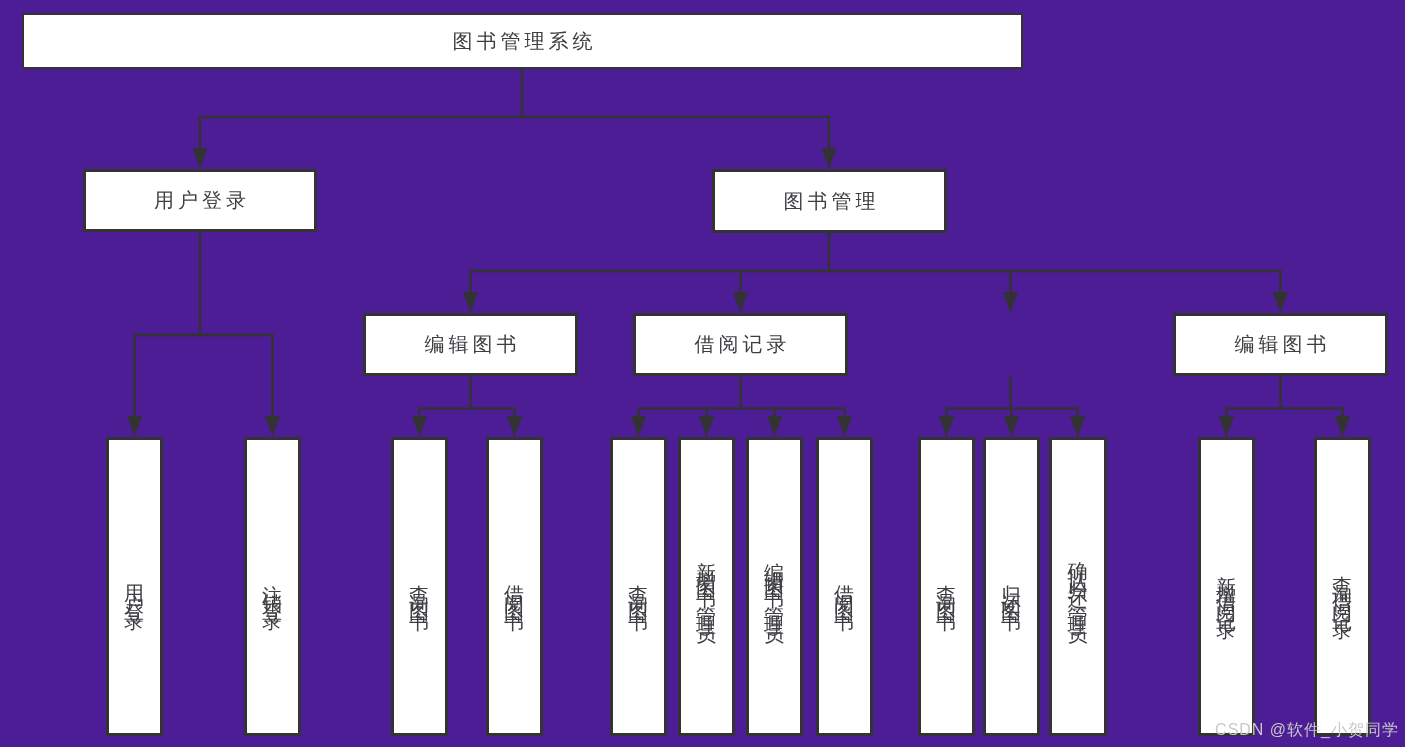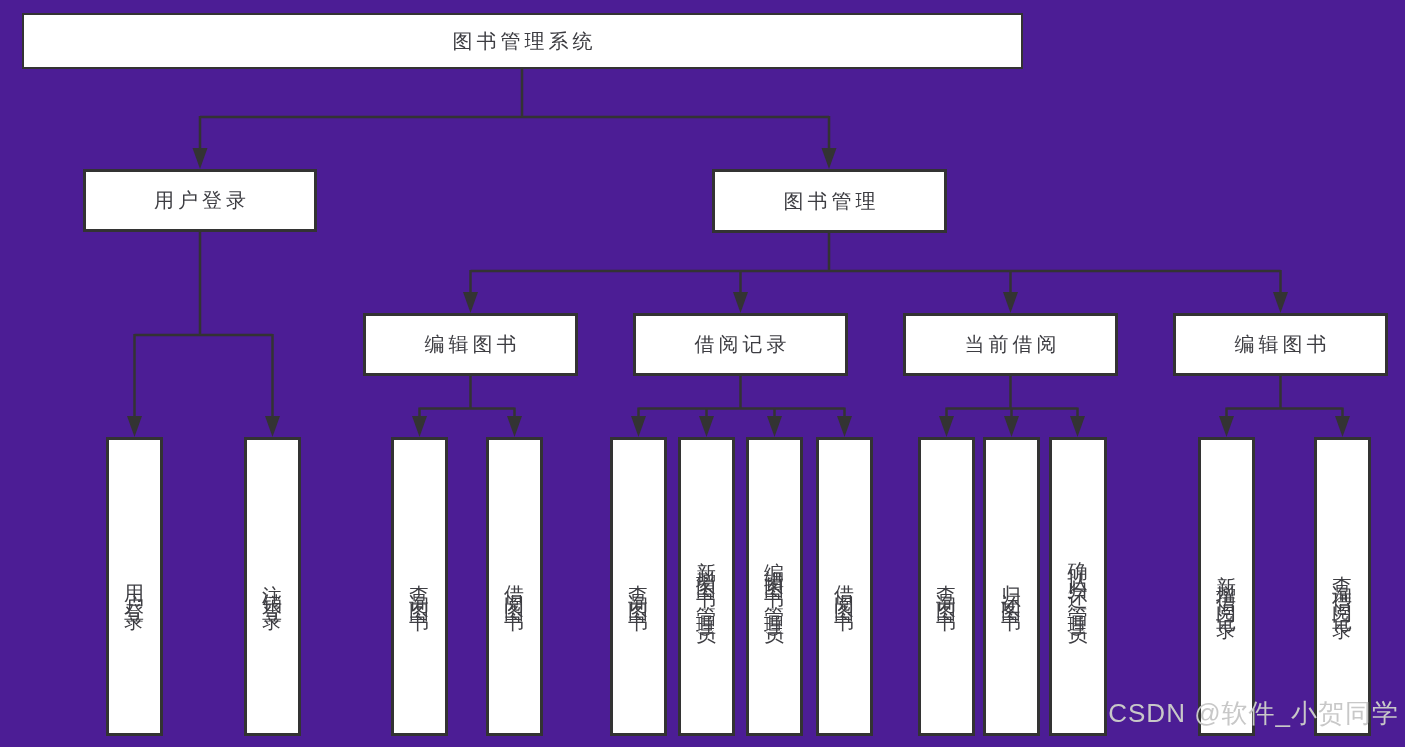--- a/index.html
+++ b/index.html
@@ -42,22 +42,22 @@
   .leaf .vlabel {
     writing-mode: vertical-rl;
     text-orientation: mixed;
     font-size: 20px;
     letter-spacing: 9px;
     line-height: 1;
   }
   .watermark {
     position: absolute;
     right: 6px;
-    bottom: 16px;
-    font-size: 26px;
+    bottom: 6px;
+    font-size: 16px;
     letter-spacing: 1px;
     color: #c8c8c8;
     white-space: nowrap;
   }
 </style>
 </head>
 <body>
 
 <div class="canvas">
 
@@ -128,23 +128,20 @@
   <div class="node" style="left:712px; top:169px; width:235px; height:64px;">
     <span class="hlabel">图书管理</span>
   </div>
 
   <div class="node" style="left:363px; top:313px; width:215px; height:63px;">
     <span class="hlabel">编辑图书</span>
   </div>
   <div class="node" style="left:633px; top:313px; width:215px; height:63px;">
     <span class="hlabel">借阅记录</span>
   </div>
-  <div class="node" style="left:903px; top:313px; width:215px; height:63px;">
-    <span class="hlabel">当前借阅</span>
-  </div>
   <div class="node" style="left:1173px; top:313px; width:215px; height:63px;">
     <span class="hlabel">编辑图书</span>
   </div>
 
   <div class="node leaf" style="left:106px; top:437px; width:57px; height:299px;">
     <span class="vlabel">用户登录</span>
   </div>
   <div class="node leaf" style="left:244px; top:437px; width:57px; height:299px;">
     <span class="vlabel">注销登录</span>
   </div>

